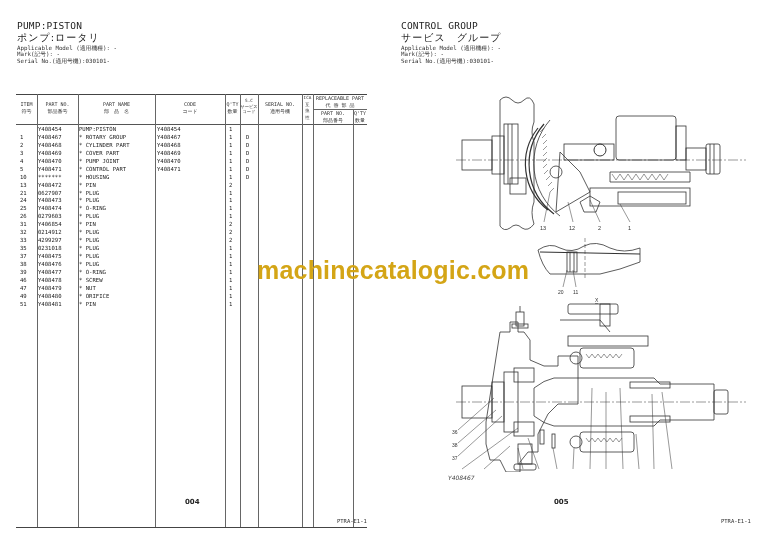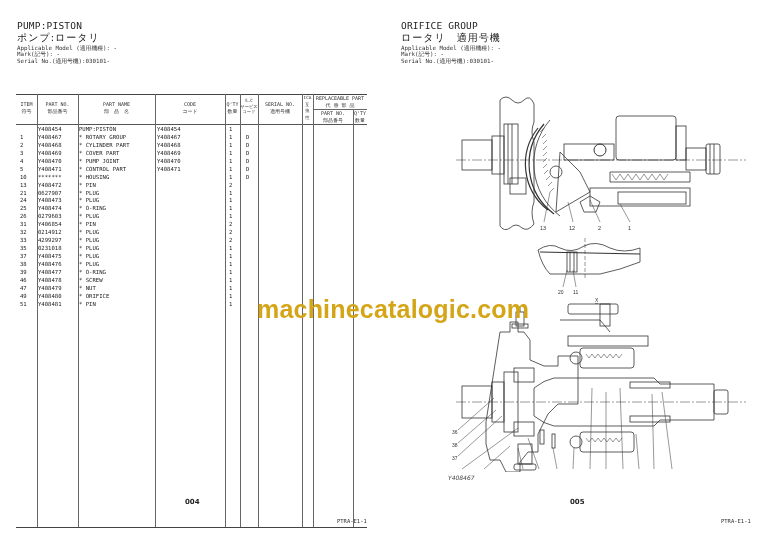--- a/index.html
+++ b/index.html
@@ -314,22 +314,22 @@
           <span class="c-sc"></span>
         </div>
       </div>
   </div>
 
   <div class="footer-code" style="left:337px">PTRA-E1-1</div>
   <div class="page-no" style="left:185px">004</div>
 </div>
 
 <div class="page right">
-  <div class="title-en">ORIFICE GROUP</div>
-  <div class="title-jp">ロータリ　適用号機</div>
+  <div class="title-en">CONTROL GROUP</div>
+  <div class="title-jp">サービス　グループ</div>
   <div class="meta">
     <div>Applicable Model (適用機種): -</div>
     <div>Mark(記号): -</div>
     <div>Serial No.(適用号機):030101-</div>
   </div>
 
   <div class="diagram">
     <svg viewBox="0 0 320 380" xmlns="http://www.w3.org/2000/svg" fill="none" stroke="#333" stroke-width="0.8">
 
       <g>
@@ -466,16 +466,16 @@
         <text x="162" y="384">29</text>
         <text x="179" y="384">27</text>
         <text x="195" y="384">41</text>
         <text x="210" y="384">14</text>
       </g>
     </svg>
   </div>
   <div class="fig-id">Y408467</div>
 
   <div class="footer-code" style="left:337px">PTRA-E1-1</div>
-  <div class="page-no" style="left:186px">005</div>
+  <div class="page-no" style="left:170px">005</div>
 </div>
 
-<div class="watermark" style="color: rgb(212, 165, 22); margin-top: 39px;">machinecatalogic.com</div>
+<div class="watermark" style="color: rgb(212, 165, 22);">machinecatalogic.com</div>
 
 </body></html>

